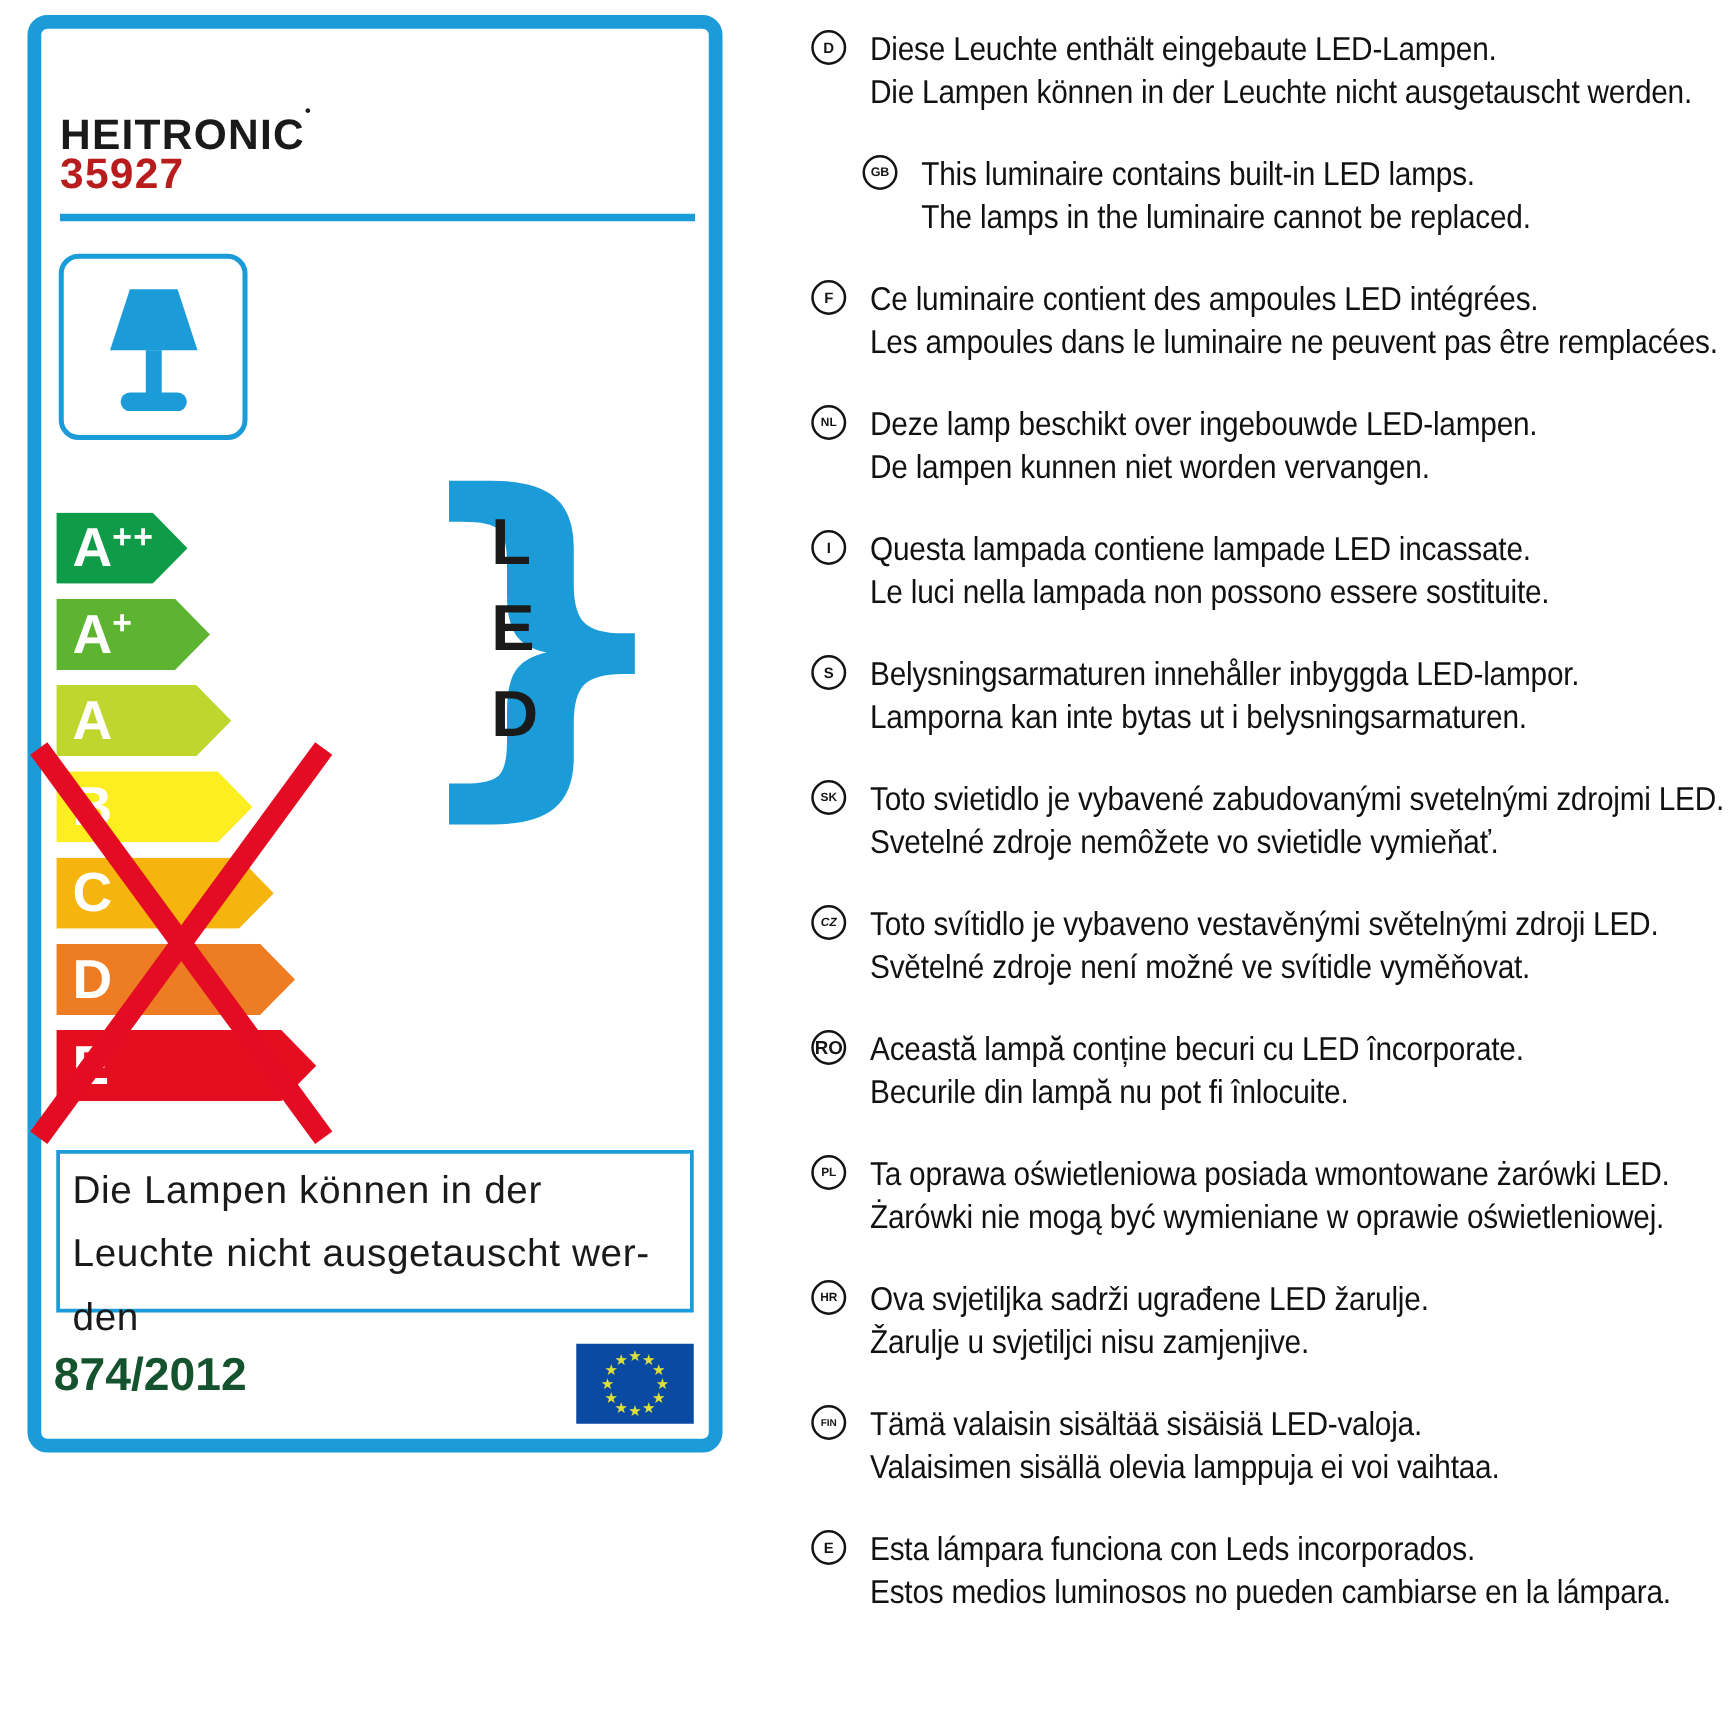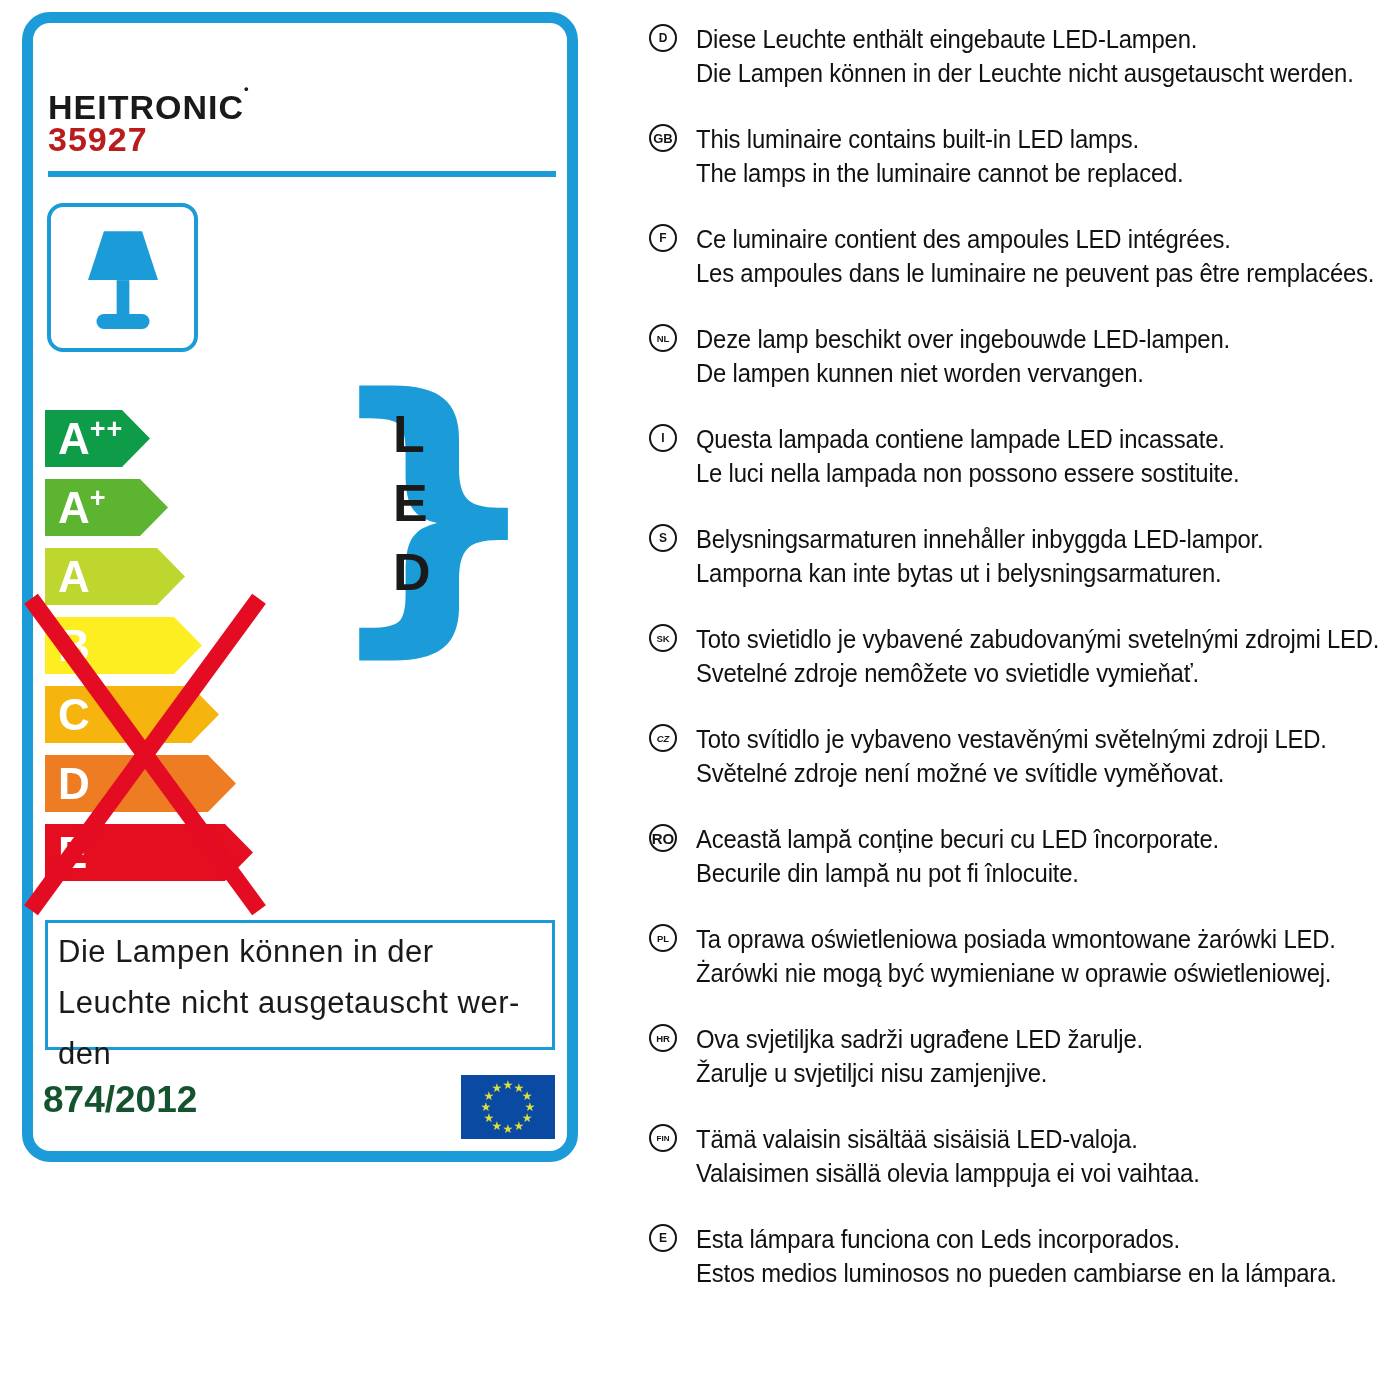--- a/index.html
+++ b/index.html
@@ -8,21 +8,21 @@
     --flag-bg:#0b4aa2;
     --flag-star:#dde03a;
     --ink:#141414;
   }
   *{margin:0;padding:0;box-sizing:border-box;}
   html,body{width:1386px;height:1386px;background:#fff;overflow:hidden;
     font-family:"Liberation Sans",sans-serif;color:var(--ink);}
 
   
   .label{position:absolute;left:22px;top:12px;width:556px;height:1150px;
-    border:11px solid var(--accent);border-radius:28px;background:#fff;}
+    border:11px solid var(--accent);border-radius:16px;background:#fff;}
   .brand-row{position:absolute;left:15px;top:58px;font-size:34px;font-weight:800;
     letter-spacing:1px;color:#1a1a1a;}
   .brand-mark{font-size:13px;vertical-align:26px;}
   .model{position:absolute;left:15px;top:97px;font-size:34px;font-weight:800;
     letter-spacing:1px;color:#b91c1c;}
   .rule{position:absolute;left:15px;top:148px;width:508px;height:6px;background:var(--accent);}
 
   .lamp-box{position:absolute;left:14px;top:180px;width:151px;height:149px;
     border:4px solid var(--accent);border-radius:16px;background:#fff;
     display:flex;align-items:center;justify-content:center;}
@@ -163,21 +163,21 @@
 <div class="translations" id="entries">
   <div class="entry">
     <span class="code" style="font-size: 12px;">D</span>
     <div class="lines">
       <div class="l1">Diese Leuchte enthält eingebaute LED-Lampen.</div>
       <div class="l2">Die Lampen können in der Leuchte nicht ausgetauscht werden.</div>
     </div>
   </div>
 
   <div class="entry">
-    <span class="code" style="font-size: 13px;">GB</span>
+    <span class="code" style="font-size: 10px; margin-left: 41px;">GB</span>
     <div class="lines">
       <div class="l1">This luminaire contains built-in LED lamps.</div>
       <div class="l2">The lamps in the luminaire cannot be replaced.</div>
     </div>
   </div>
 
   <div class="entry">
     <span class="code" style="font-size: 12px;">F</span>
     <div class="lines">
       <div class="l1">Ce luminaire contient des ampoules LED intégrées.</div>

